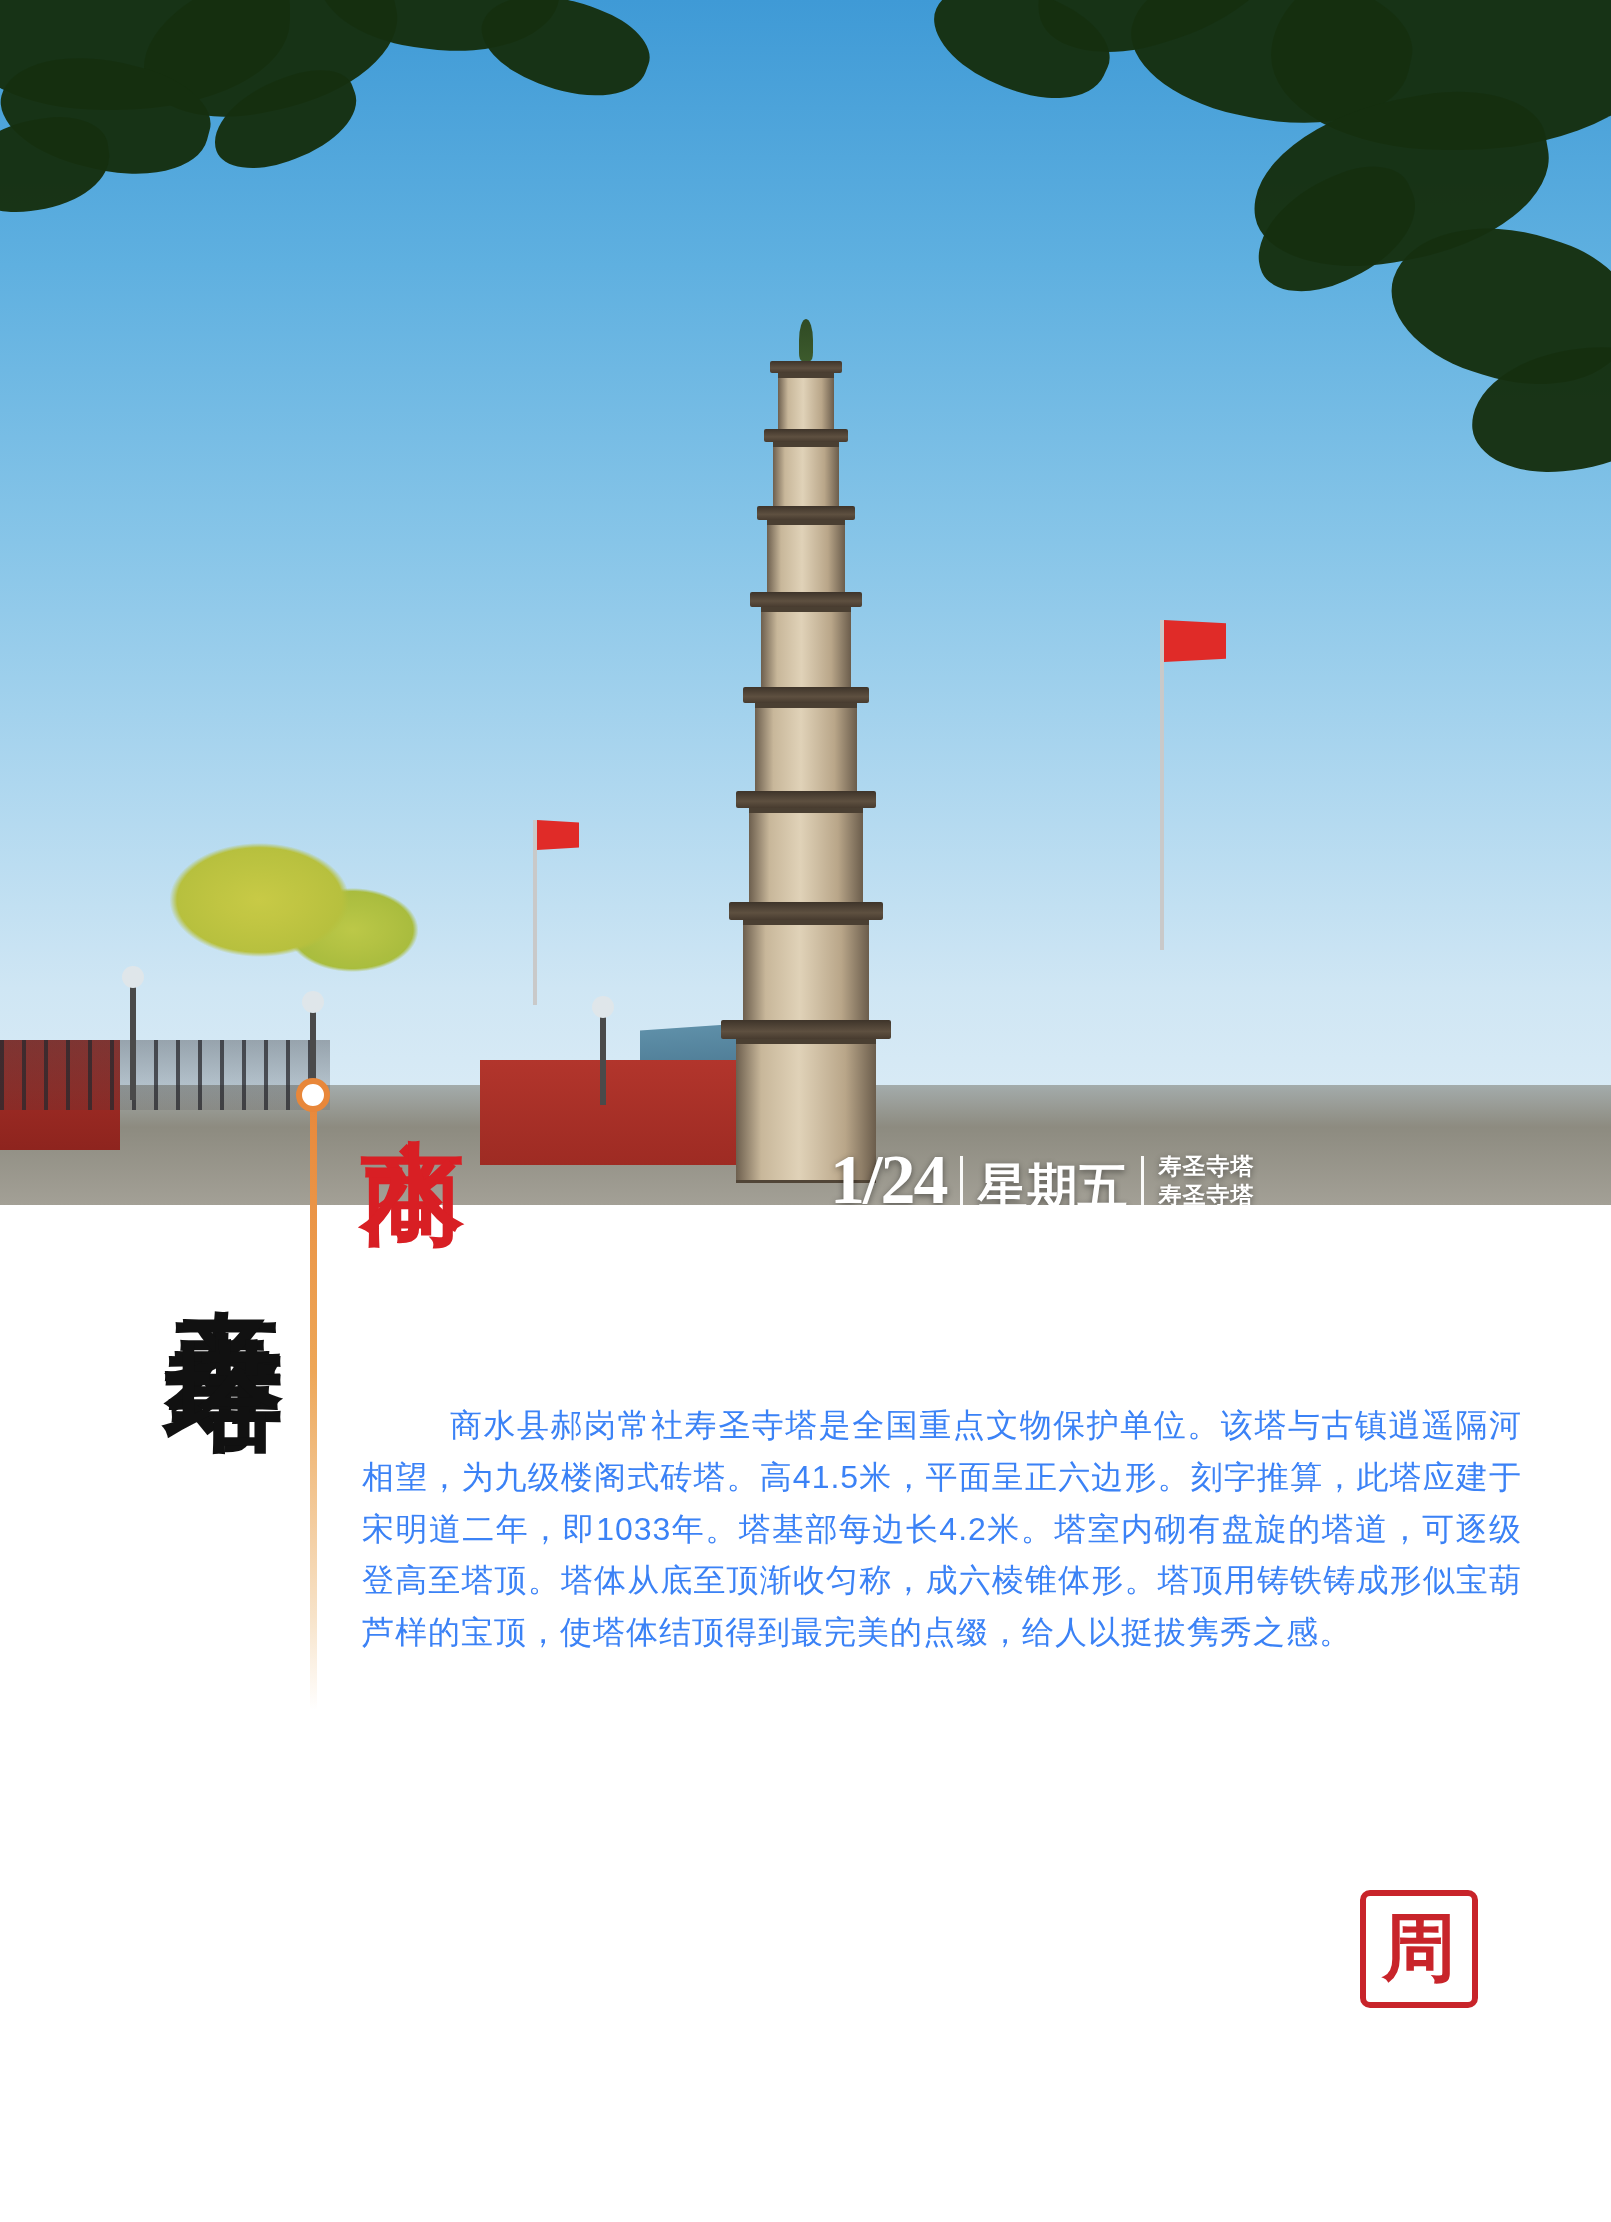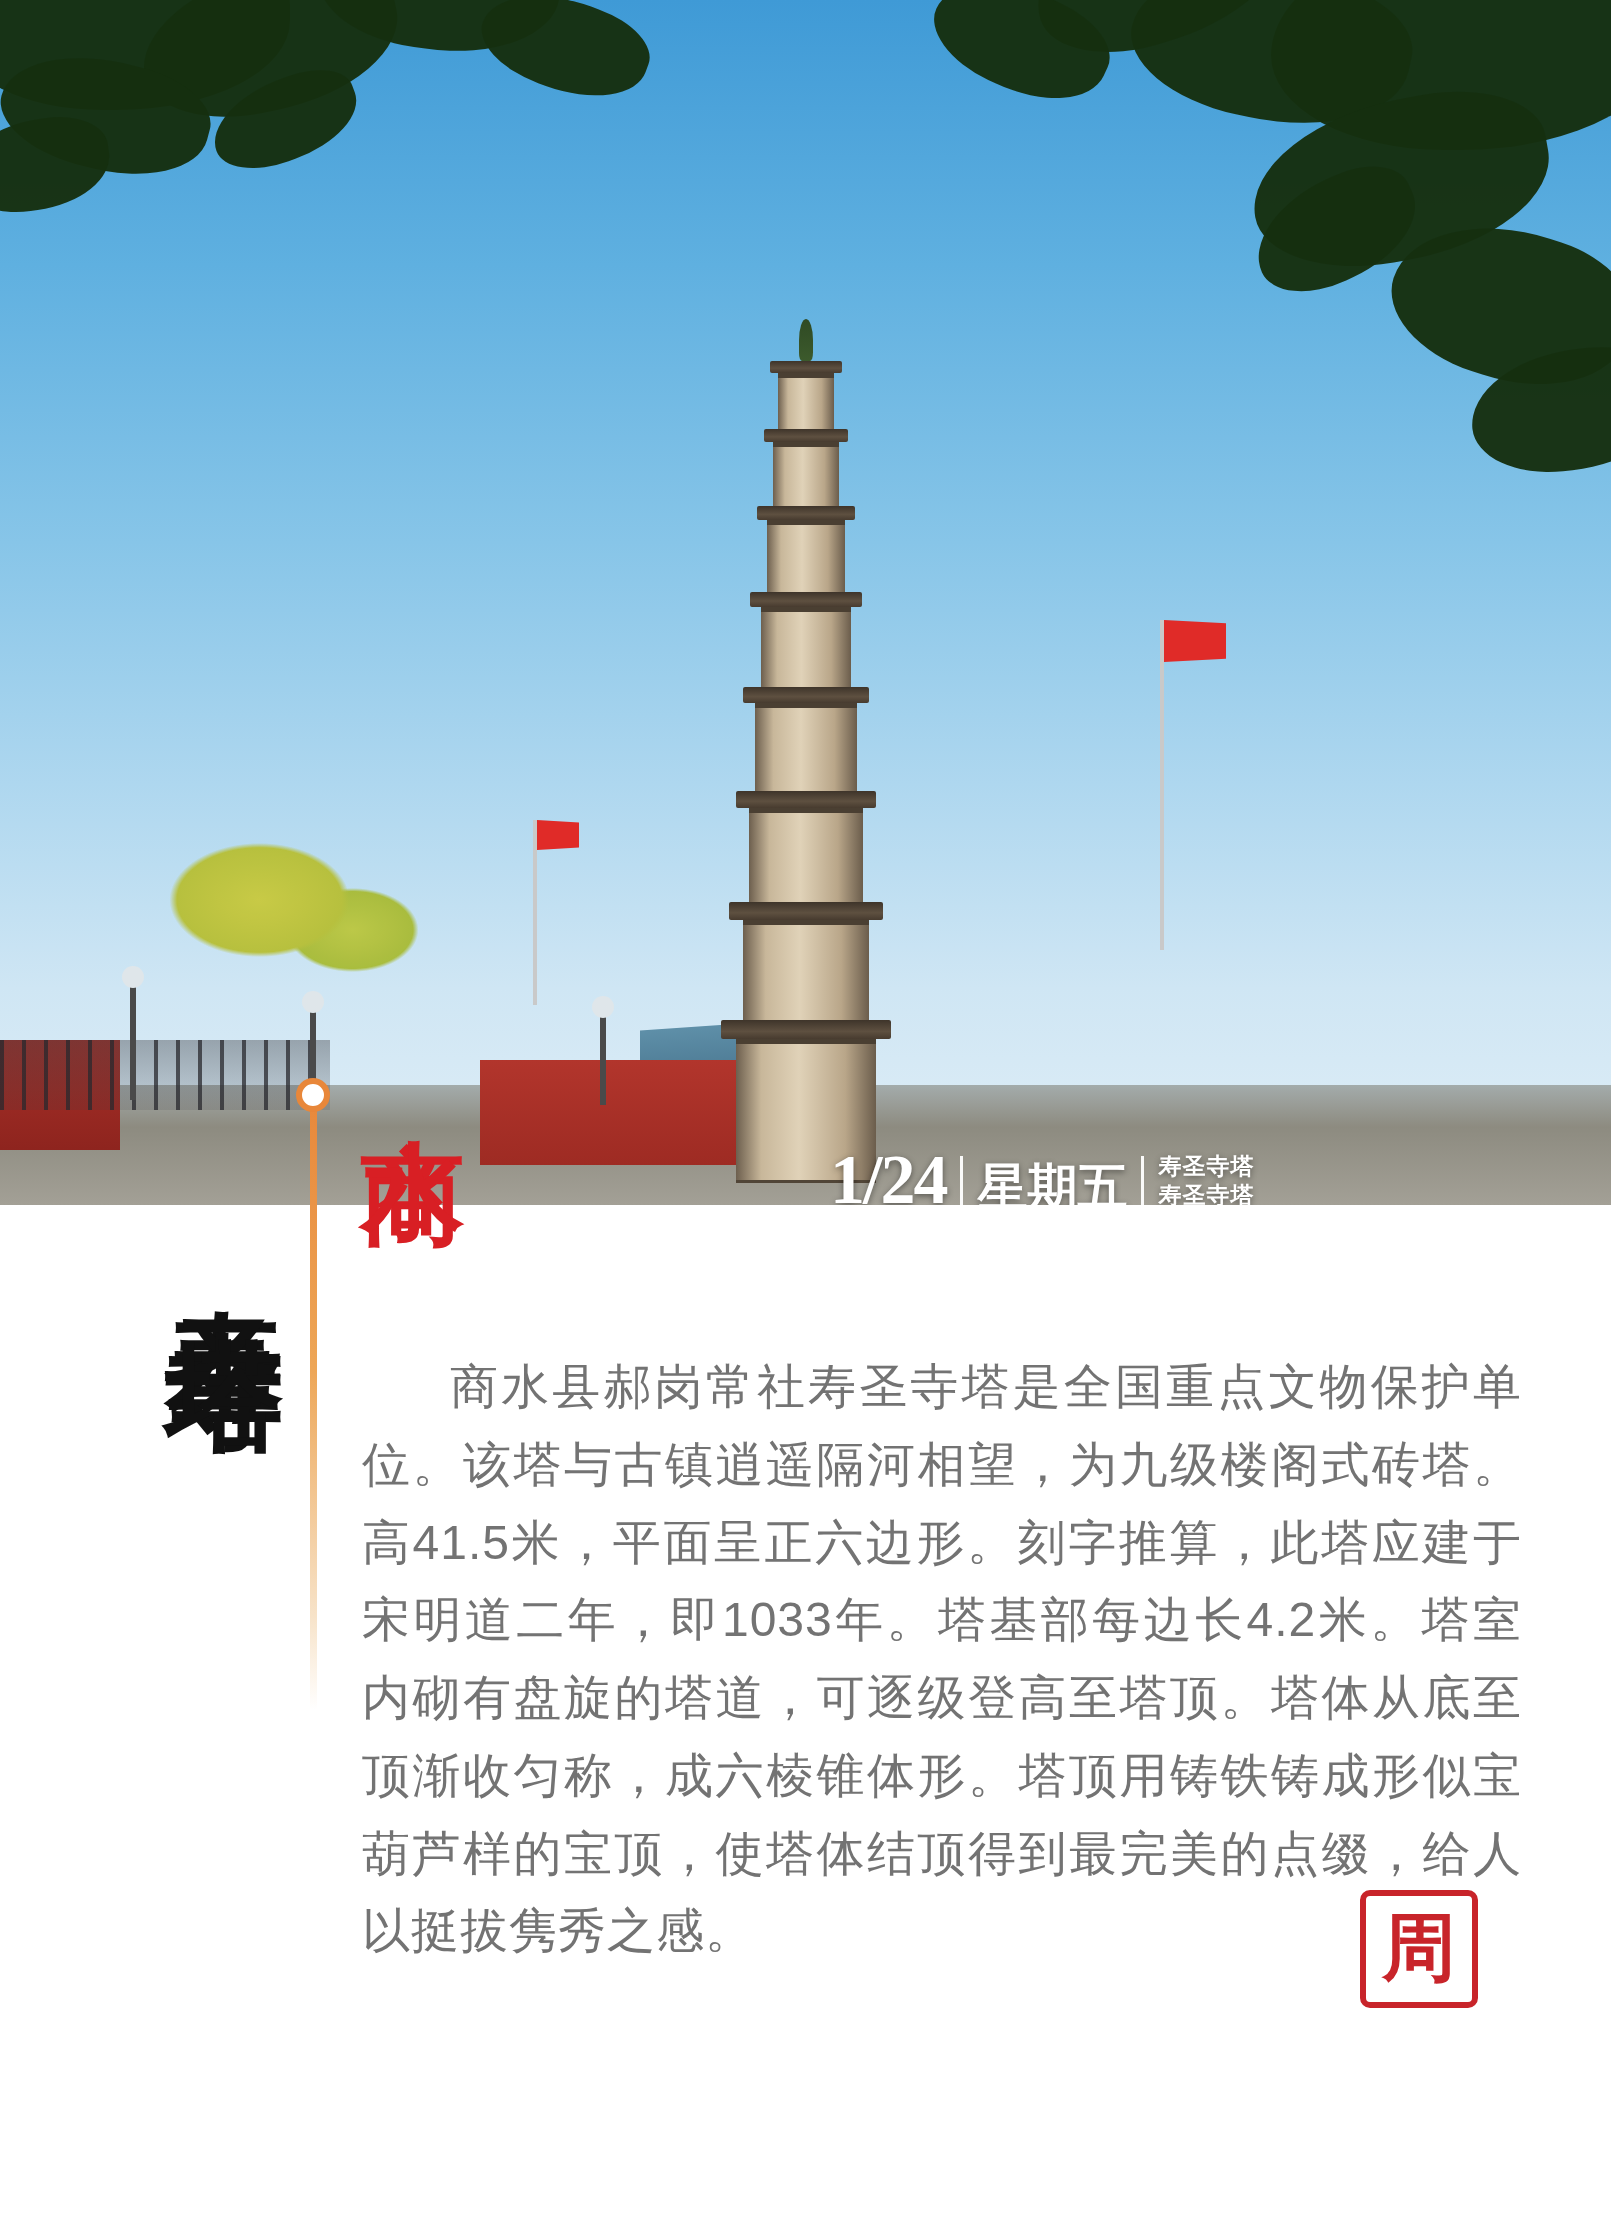--- a/index.html
+++ b/index.html
@@ -283,26 +283,26 @@
     background: #ffffff;
     border: 6px solid #e8873a;
     box-sizing: border-box;
     z-index: 6;
   }
 
   
   .bodytext {
     position: absolute;
     left: 362px;
-    top: 1348px;
+    top: 1400px;
     width: 1160px;
     font-family: "Liberation Sans", sans-serif;
-    font-size: 48px;
+    font-size: 32px;
     line-height: 1.62;
-    color: #737373;
+    color: #3b82f6;
     text-align: justify;
     text-indent: 88px;
     letter-spacing: 1px;
   }
 
   
   .seal {
     position: absolute;
     left: 1360px;
     top: 1890px;

